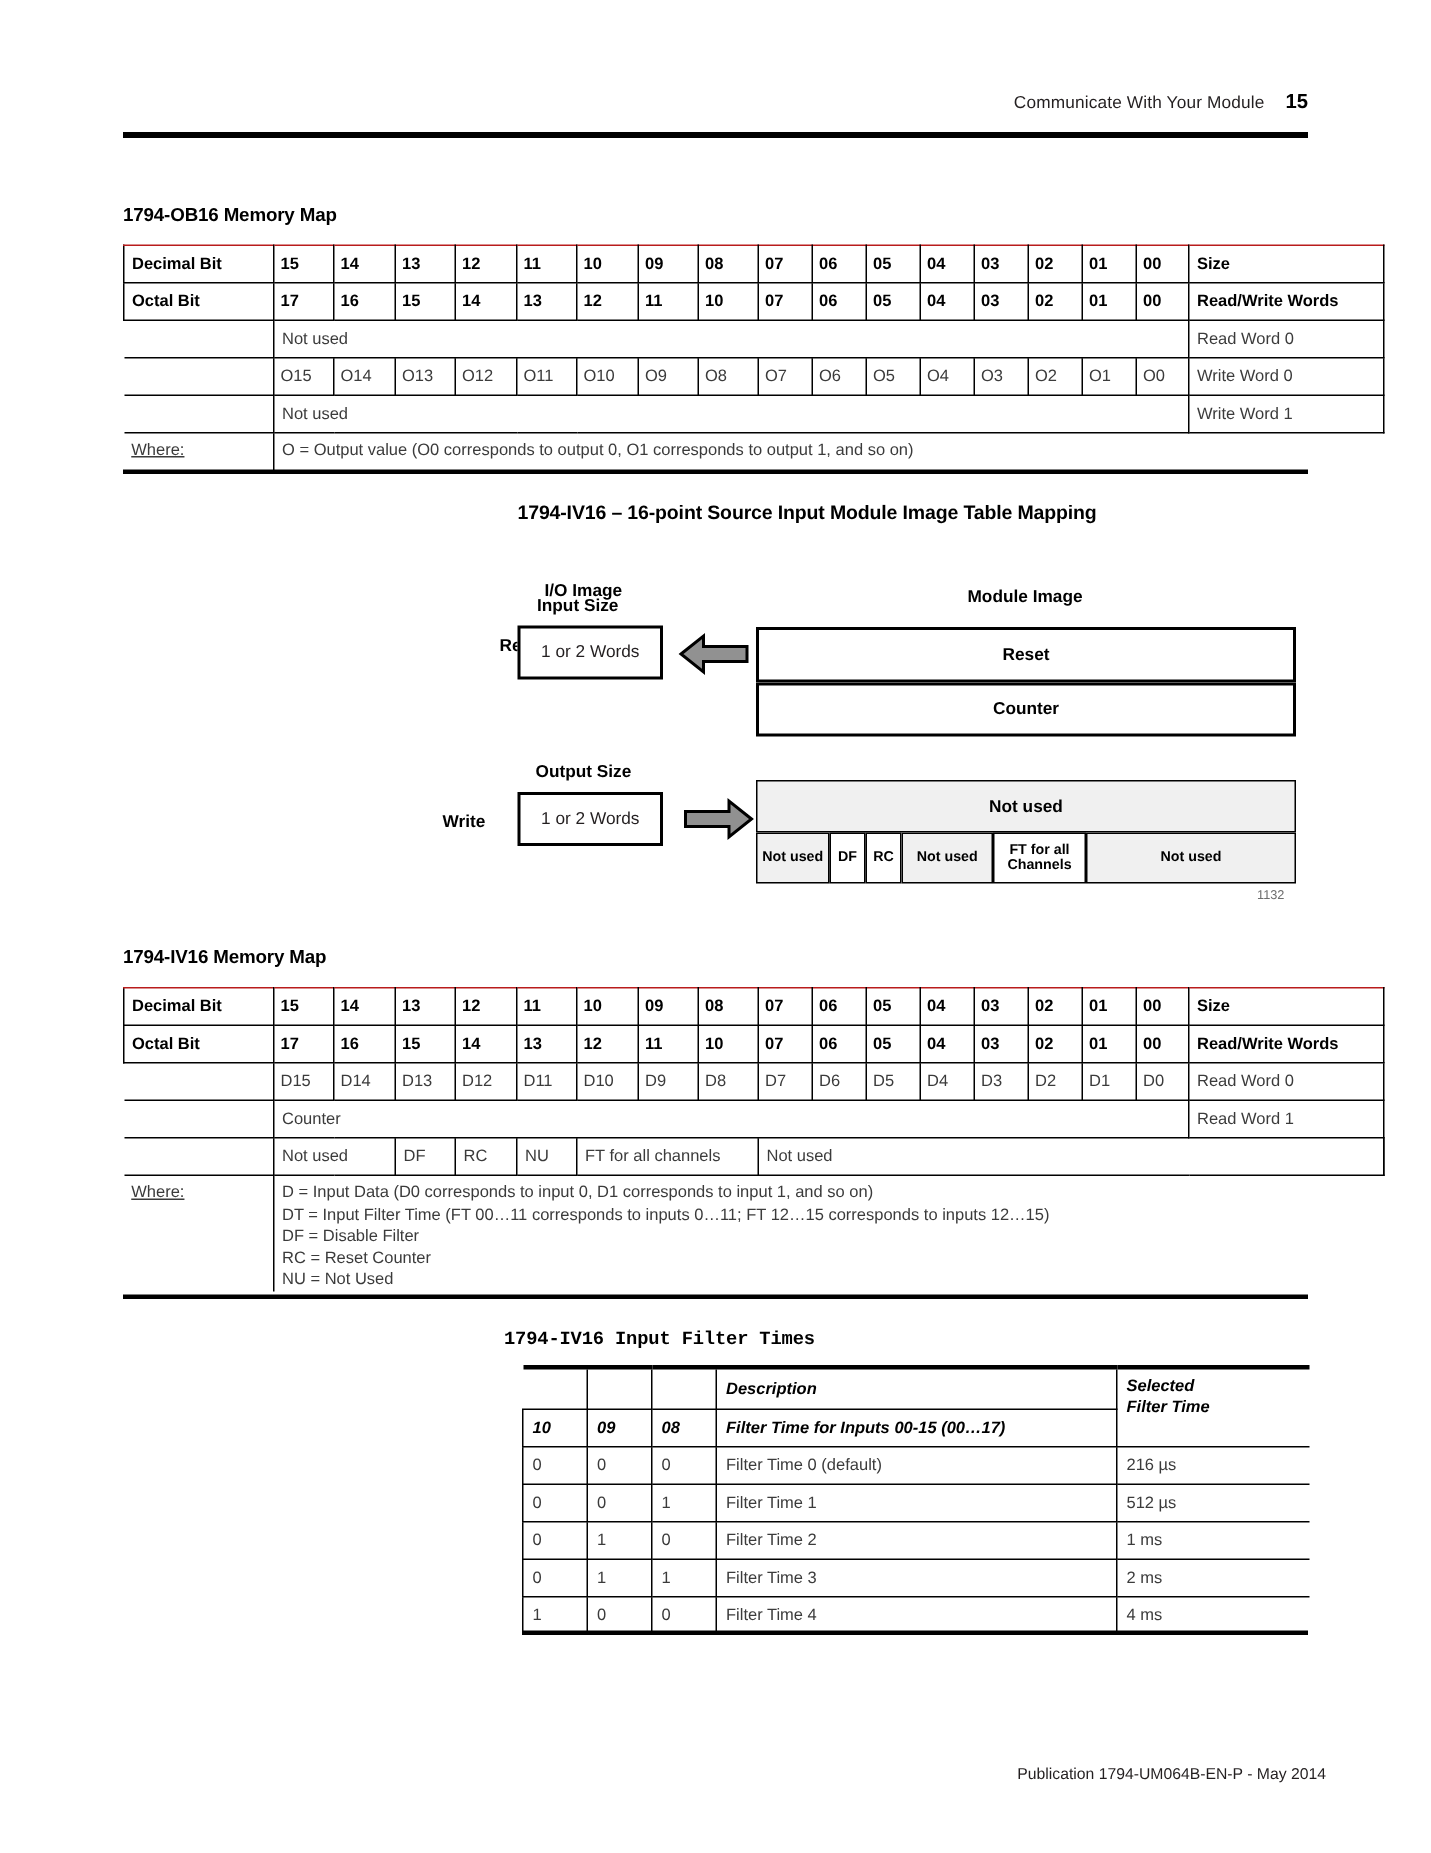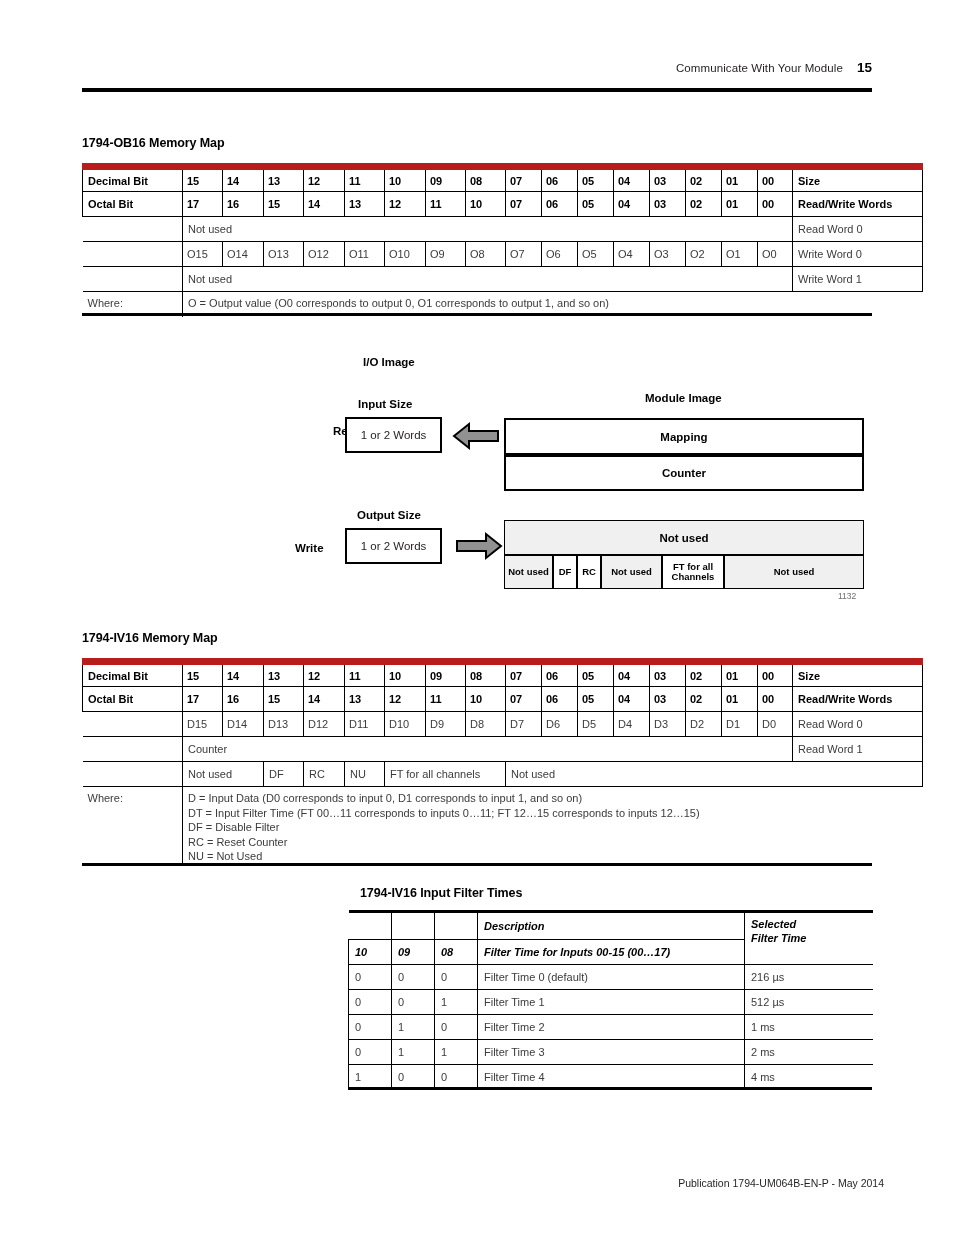--- a/index.html
+++ b/index.html
@@ -56,21 +56,21 @@
   .sec-title {
     position: absolute;
     font-size: 12.5px;
     font-weight: bold;
     color: #000;
     letter-spacing: -0.1px;
   }
   #title-ob16 { left: 82px; top: 136px; }
   #title-iv16-map { left: 82px; top: 631px; }
   #title-diagram { left: 345px; top: 334px; font-size: 13px; }
-  #title-filter { left: 360px; top: 886px; }
+  #title-filter { left: 336px; top: 886px; font-family: Liberation Mono, monospace; }
 
   
   table.memmap {
     position: absolute;
     border-collapse: collapse;
     table-layout: fixed;
     font-size: 11px;
   }
   table.memmap td, table.memmap th {
     border: 1px solid #000;
@@ -90,33 +90,34 @@
     font-size: 11px;
   }
   table.memmap td.bit {
     text-align: left;
     padding: 0 4px;
   }
   table.memmap td.blank {
     border-left: none;
   }
   
-  table.memmap tr.hdr:first-child td { border-top: 7px solid #b91c1c; }
+  table.memmap tr.hdr:first-child td { border-top: 1px solid #b91c1c; }
   table.memmap tr.lastrow td { border-bottom: none; }
   .tbl-bottom-rule {
     position: absolute;
     height: 3px;
     background: #000;
   }
   table.memmap td.where-c {
     border-left: none; border-right: none; border-bottom: none;
     vertical-align: top;
     padding-top: 4px;
     white-space: normal;
     line-height: 14px;
+    text-decoration: underline;
   }
   table.memmap td.where-b {
     border-right: none; border-bottom: none;
     vertical-align: top;
     padding-top: 4px;
     white-space: normal;
     line-height: 14.5px;
   }
 
   
@@ -326,33 +327,34 @@
         <td>Write Word 1</td>
       </tr>
       <tr class="lastrow">
         <td class="where-c">Where:</td>
         <td class="where-b" colspan="17">O = Output value (O0 corresponds to output 0, O1 corresponds to output 1, and so on)</td>
       </tr>
     </tbody>
   </table>
   <div class="tbl-bottom-rule" style="left:82px; top:313px; width:790px;"></div>
 
+  <div class="sec-title" id="title-diagram">1794-IV16 – 16-point Source Input Module Image Table Mapping</div>
 
   <div class="diagram">
-    <div class="dg-label" style="left:363px; top:356px;">I/O Image</div>
+    <div class="dg-label" style="left:363px; top:388px;">I/O Image</div>
     <div class="dg-label" style="left:358px; top:398px;">Input Size</div>
     <div class="dg-label" style="left:297px; top:425px;padding-left:36px;">Read</div>
     <div class="dg-box" style="left:345px; top:417px; width:97px; height:36px;">1 or 2 Words</div>
 
     <svg style="position:absolute; left:452px; top:421px;" width="48" height="30" viewBox="0 0 48 30">
       <polygon points="2,15 17,3 17,10 46,10 46,20 17,20 17,27" fill="#919191" stroke="#000" stroke-width="2" stroke-linejoin="miter"></polygon>
     </svg>
 
     <div class="dg-label" style="left:645px; top:392px;">Module Image</div>
-    <div class="dg-mod" style="left:504px; top:418px; width:360px; height:37px;">Mapping</div>
+    <div class="dg-mod" style="left:504px; top:418px; width:360px; height:37px;">Reset</div>
     <div class="dg-mod" style="left:504px; top:455px; width:360px; height:36px;">Counter</div>
 
     <div class="dg-label" style="left:357px; top:509px;">Output Size</div>
     <div class="dg-label" style="left:295px; top:542px;">Write</div>
     <div class="dg-box" style="left:345px; top:528px; width:97px; height:36px;">1 or 2 Words</div>
 
     <svg style="position:absolute; left:455px; top:531px;" width="48" height="30" viewBox="0 0 48 30">
       <polygon points="46,15 31,3 31,10 2,10 2,20 31,20 31,27" fill="#919191" stroke="#000" stroke-width="2" stroke-linejoin="miter"></polygon>
     </svg>
 

